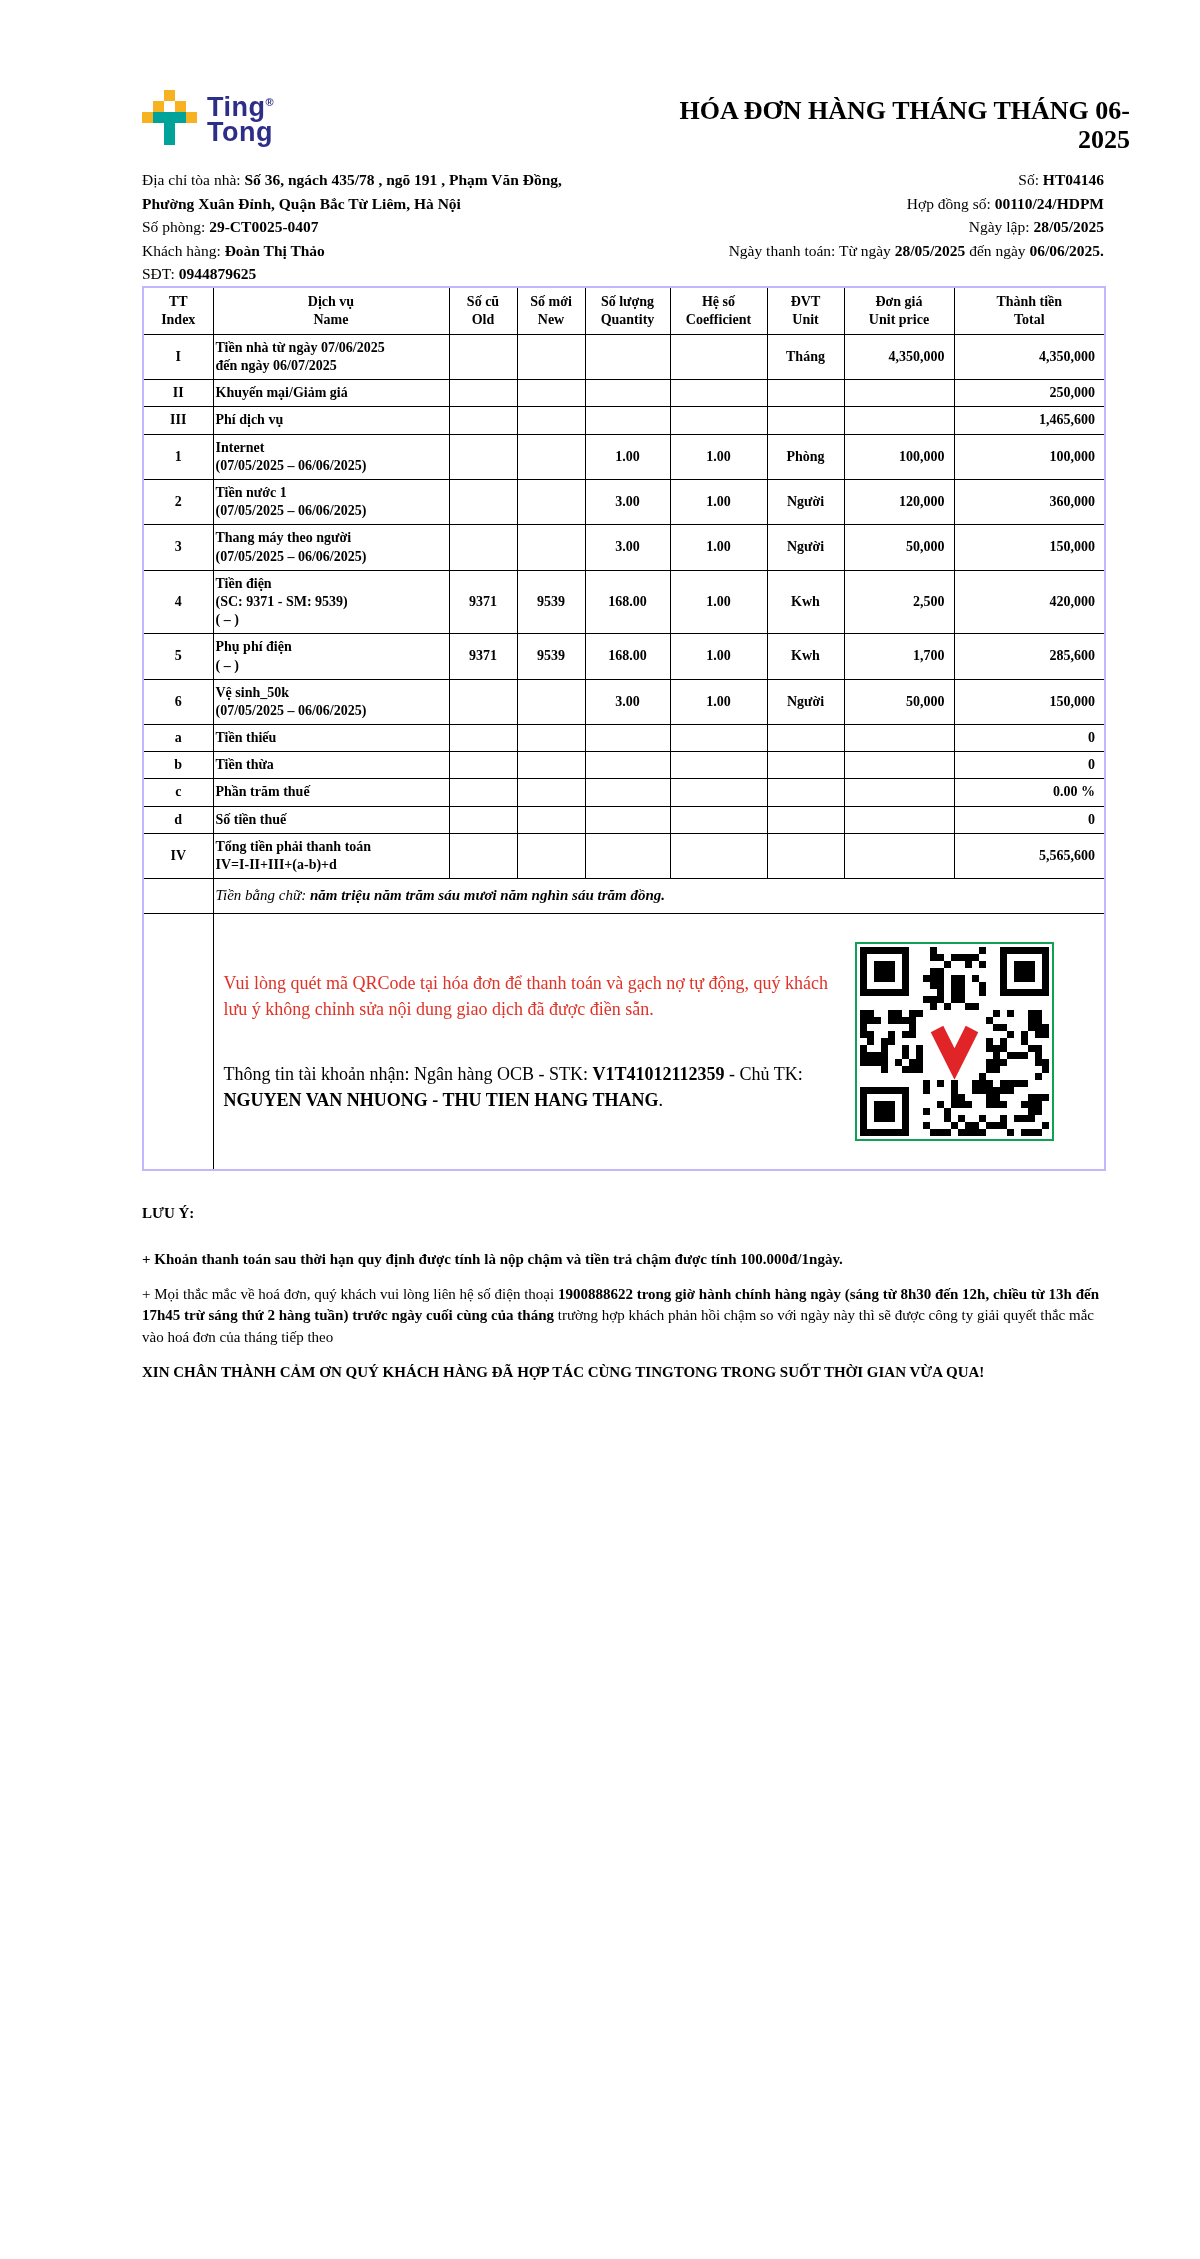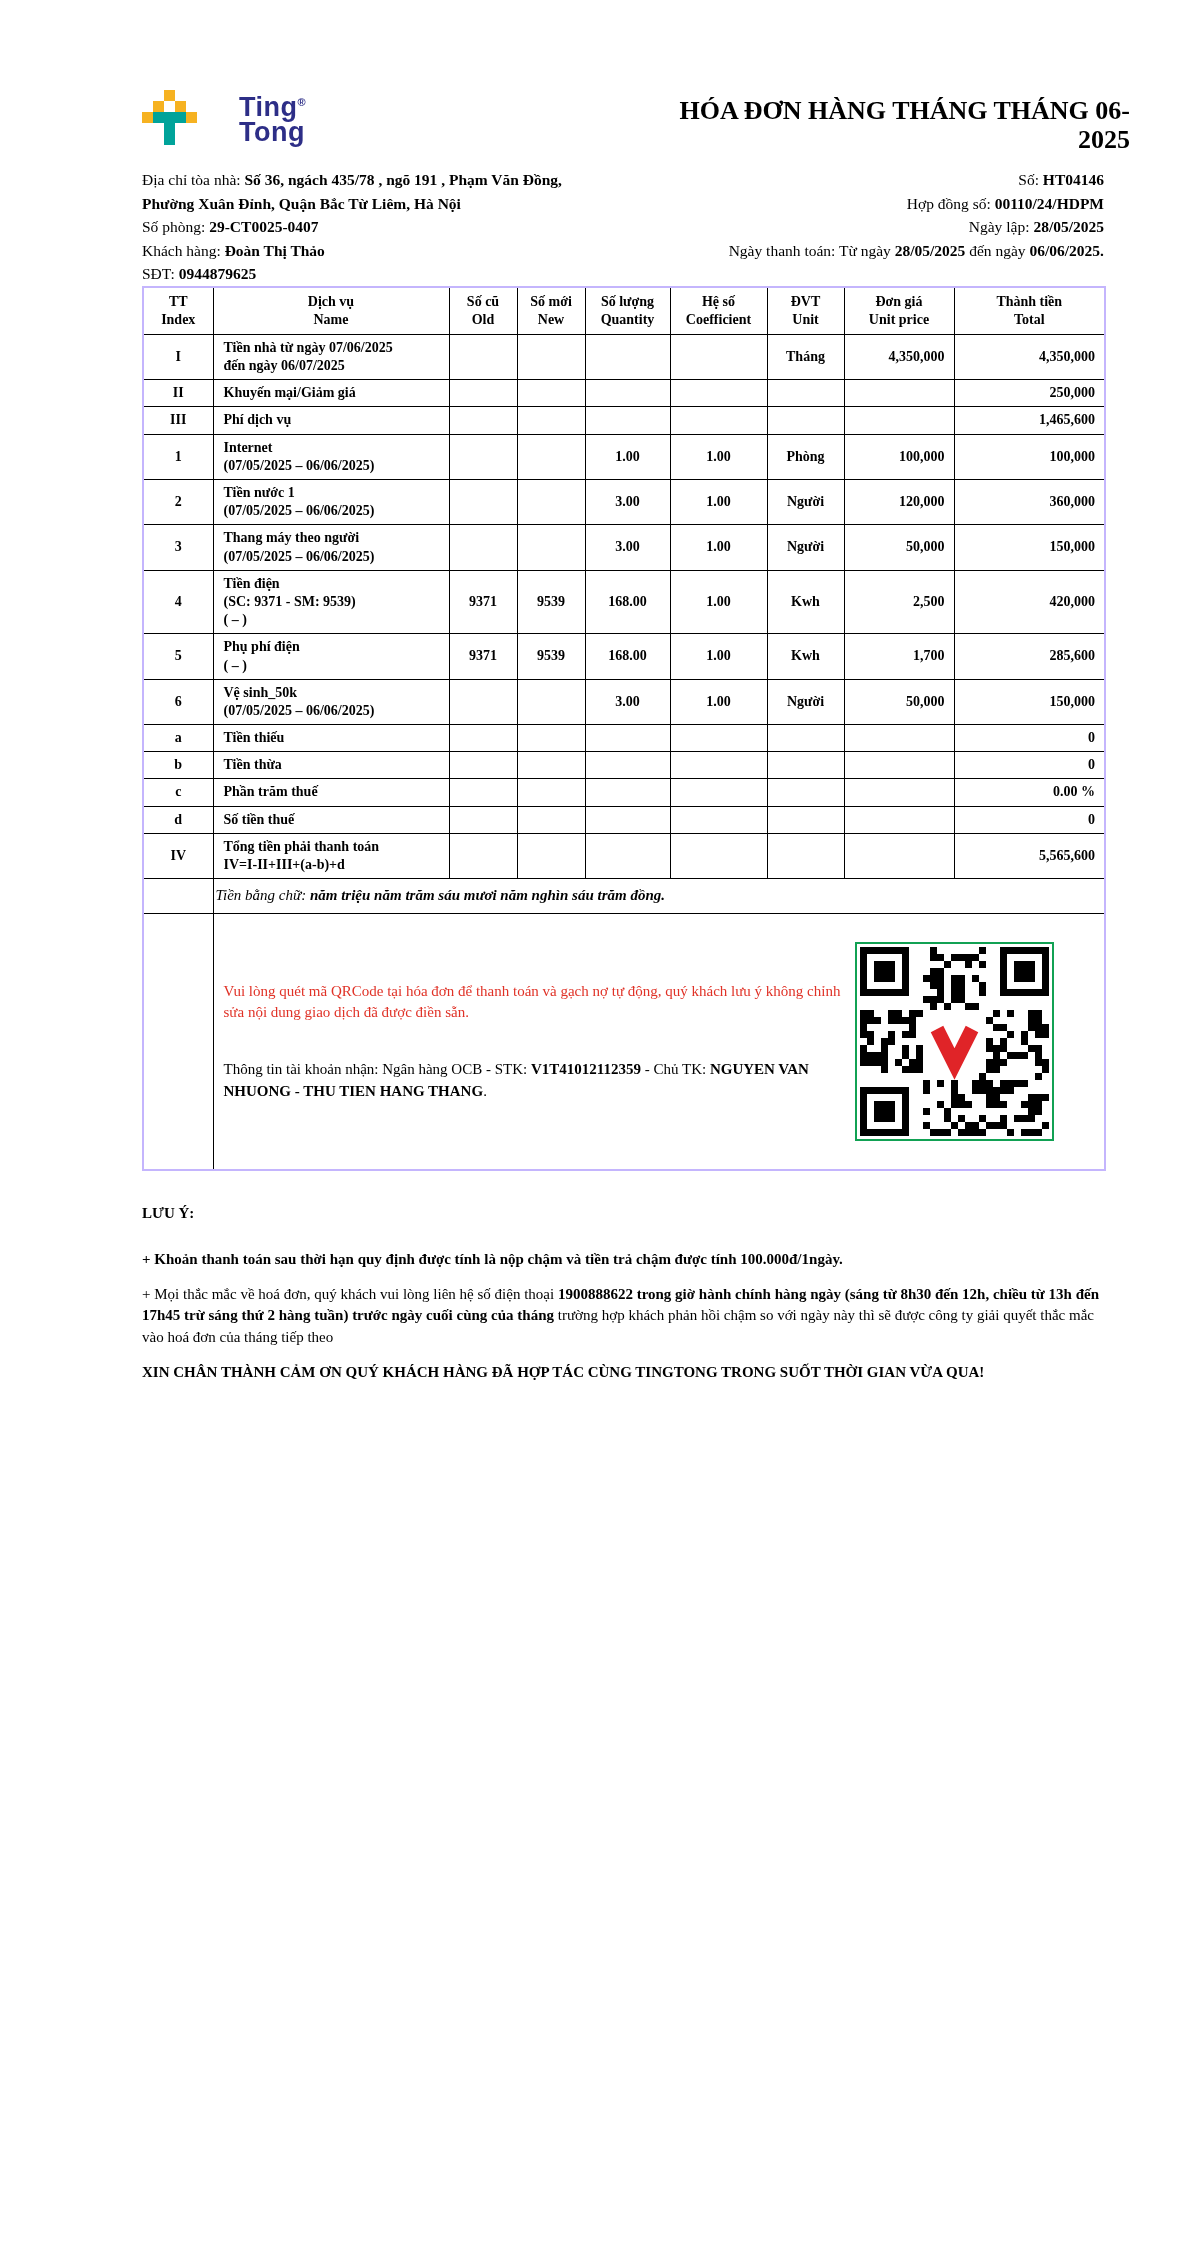--- a/index.html
+++ b/index.html
@@ -2,21 +2,21 @@
 <html><head>
 <meta charset="utf-8">
 <style>
   * { margin:0; padding:0; box-sizing:border-box; }
   html,body { background:#fff; }
   body { width:1200px; height:2259px; font-family:"Liberation Serif", serif; color:#000; position:relative; overflow:hidden; }
   .page { width:1200px; height:2259px; padding:90px 96px 0 142px; }
 
   
   .top { display:flex; justify-content:space-between; align-items:flex-start; }
-  .logo { display:flex; align-items:center;gap:32px; }
+  .logo { display:flex; align-items:center; }
   .logo-mark { display:grid; grid-template-rows:repeat(5,11px); grid-template-columns:repeat(5,11px); }
   .px { display:block; }
   .px.y { background:#F6B221; }
   .px.t { background:#00A39A; }
   .logo-text { margin-left:10px; font-family:"Liberation Sans", sans-serif; font-weight:bold; font-size:27px; line-height:25px; color:#2D2E87; letter-spacing:0.5px; }
   .logo-text sup { font-size:11px; font-weight:bold; }
   .title { width:660px; margin-right:-26px; text-align:right; font-weight:bold; font-size:26px; line-height:29px; white-space:pre-line; padding-top:6px; }
 
   
   .info { display:flex; justify-content:space-between; margin-top:14px; }
@@ -29,28 +29,28 @@
 
   
   table { width:962px; border-collapse:collapse; table-layout:fixed; border:2px solid #c4b5fd; }
   th, td { border:1px solid #000; font-size:14px; font-weight:bold; vertical-align:middle; white-space:pre-line; line-height:1.3; padding:4px 6px; }
   th { text-align:center; padding:5px 2px; }
   .c0 { width:70px; text-align:center; }
   .c1 { width:236px; }
   .c2 { width:68px; } .c3 { width:68px; }
   .c4 { width:85px; } .c5 { width:97px; } .c6 { width:77px; }
   .c7 { width:110px; } .c8 { width:151px; }
-  td.c1 { text-align:left; padding-left:10px; }
+  td.c1 { text-align:left; padding-left:2px; }
   td.c2, td.c3, td.c4, td.c5, td.c6 { text-align:center; }
   td.c7, td.c8 { text-align:right; padding-right:9px; }
 
   .words-cell { font-weight:normal; text-align:left; padding:7px 2px; font-size:15px; }
   .pay-cell { font-weight:normal; text-align:left; padding:10px 0 10px 10px; }
   .pay-flex { display:flex; align-items:center; min-height:178px; }
-  .pay-text { width:620px; font-size:15px; line-height:1.45; }
+  .pay-text { width:620px; font-size:18px; line-height:1.45; }
   .qr-note { margin-bottom:13px; }
   .qr-box { margin-left:auto; margin-right:50px; width:199px; height:199px; border:2px solid #11A153; padding:3px; background:#fff; }
 
   
   .notes { width:962px; margin-top:32px; font-size:15px; line-height:1.45; }
   .notes .heading { font-weight:bold; margin-bottom:24px; }
   .notes p.note { margin-bottom:13px; }
   .notes .thanks { font-weight:bold; }
 </style>
 </head>

